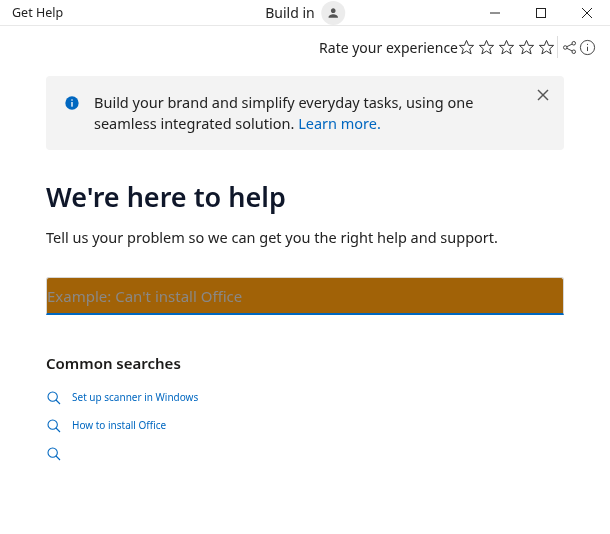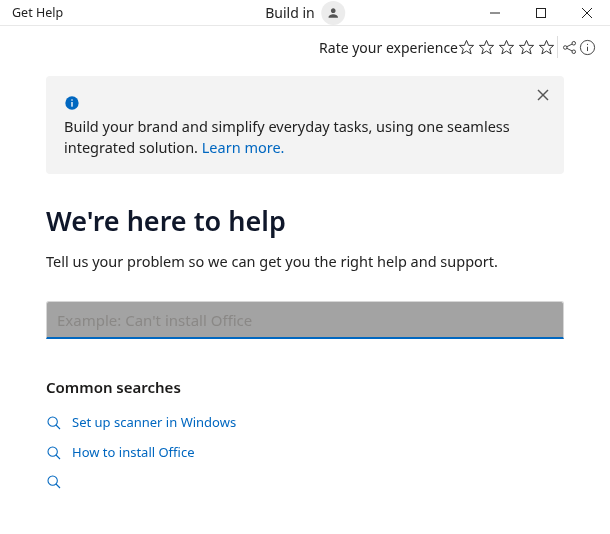--- a/index.html
+++ b/index.html
@@ -76,23 +76,22 @@
   .tool-icon { width: 18px; height: 18px; cursor: pointer; display:flex; align-items:center; justify-content:center; }
   .tool-icon svg { width: 17px; height: 17px; stroke: #333; fill: none; stroke-width: 1.3; }
 
   .content { padding: 10px 46px 0 46px; }
 
   .banner {
     background: #f3f3f3;
     border-radius: 4px;
     padding: 16px 44px 16px 18px;
     display: flex;
-    gap: 6px;
+    gap: 14px;
     position: relative;
-    flex-direction: column;
   }
   .banner-info {
     flex: 0 0 auto;
     width: 16px; height: 16px;
     margin-top: 2px;
   }
   .banner-text {
     font-size: 14.5px;
     line-height: 1.45;
     color: #222;
@@ -120,46 +119,46 @@
     color: #222;
   }
 
   .search {
     margin-top: 30px;
     width: 100%;
     height: 38px;
     border: 1px solid #d6d6d6;
     border-bottom: 2px solid #0067c0;
     border-radius: 3px 3px 0 0;
-    padding: 0 10px;
+    padding: 0 0;
     font-size: 15px;
     font-family: inherit;
     color: #222;
-    background: #a3a3a3;
+    background: #a16207;
     outline: none;
   }
   .search::placeholder { color: #8a8886; }
 
   .common-title {
     font-size: 15px;
     font-weight: 600;
     margin-top: 38px;
     color: #1b1a19;
   }
   .common-list { margin-top: 10px; }
   .common-item {
     display: flex;
     align-items: center;
     gap: 10px;
     padding: 6px 0;
     cursor: pointer;
   }
   .common-item-icon { width: 16px; height: 16px; flex:0 0 auto; }
   .common-item-icon svg { width:16px; height:16px; stroke:#0067c0; fill:none; stroke-width:1.6; }
-  .common-item-text { font-size: 13px; color: #0067c0; }
+  .common-item-text { font-size: 10px; color: #0067c0; }
 </style>
 </head>
 <body>
 
 <div class="titlebar">
   <span class="app-title">Get Help</span>
 
   <div class="signin-wrap">
     <span>Build in</span>
     <span class="avatar">

